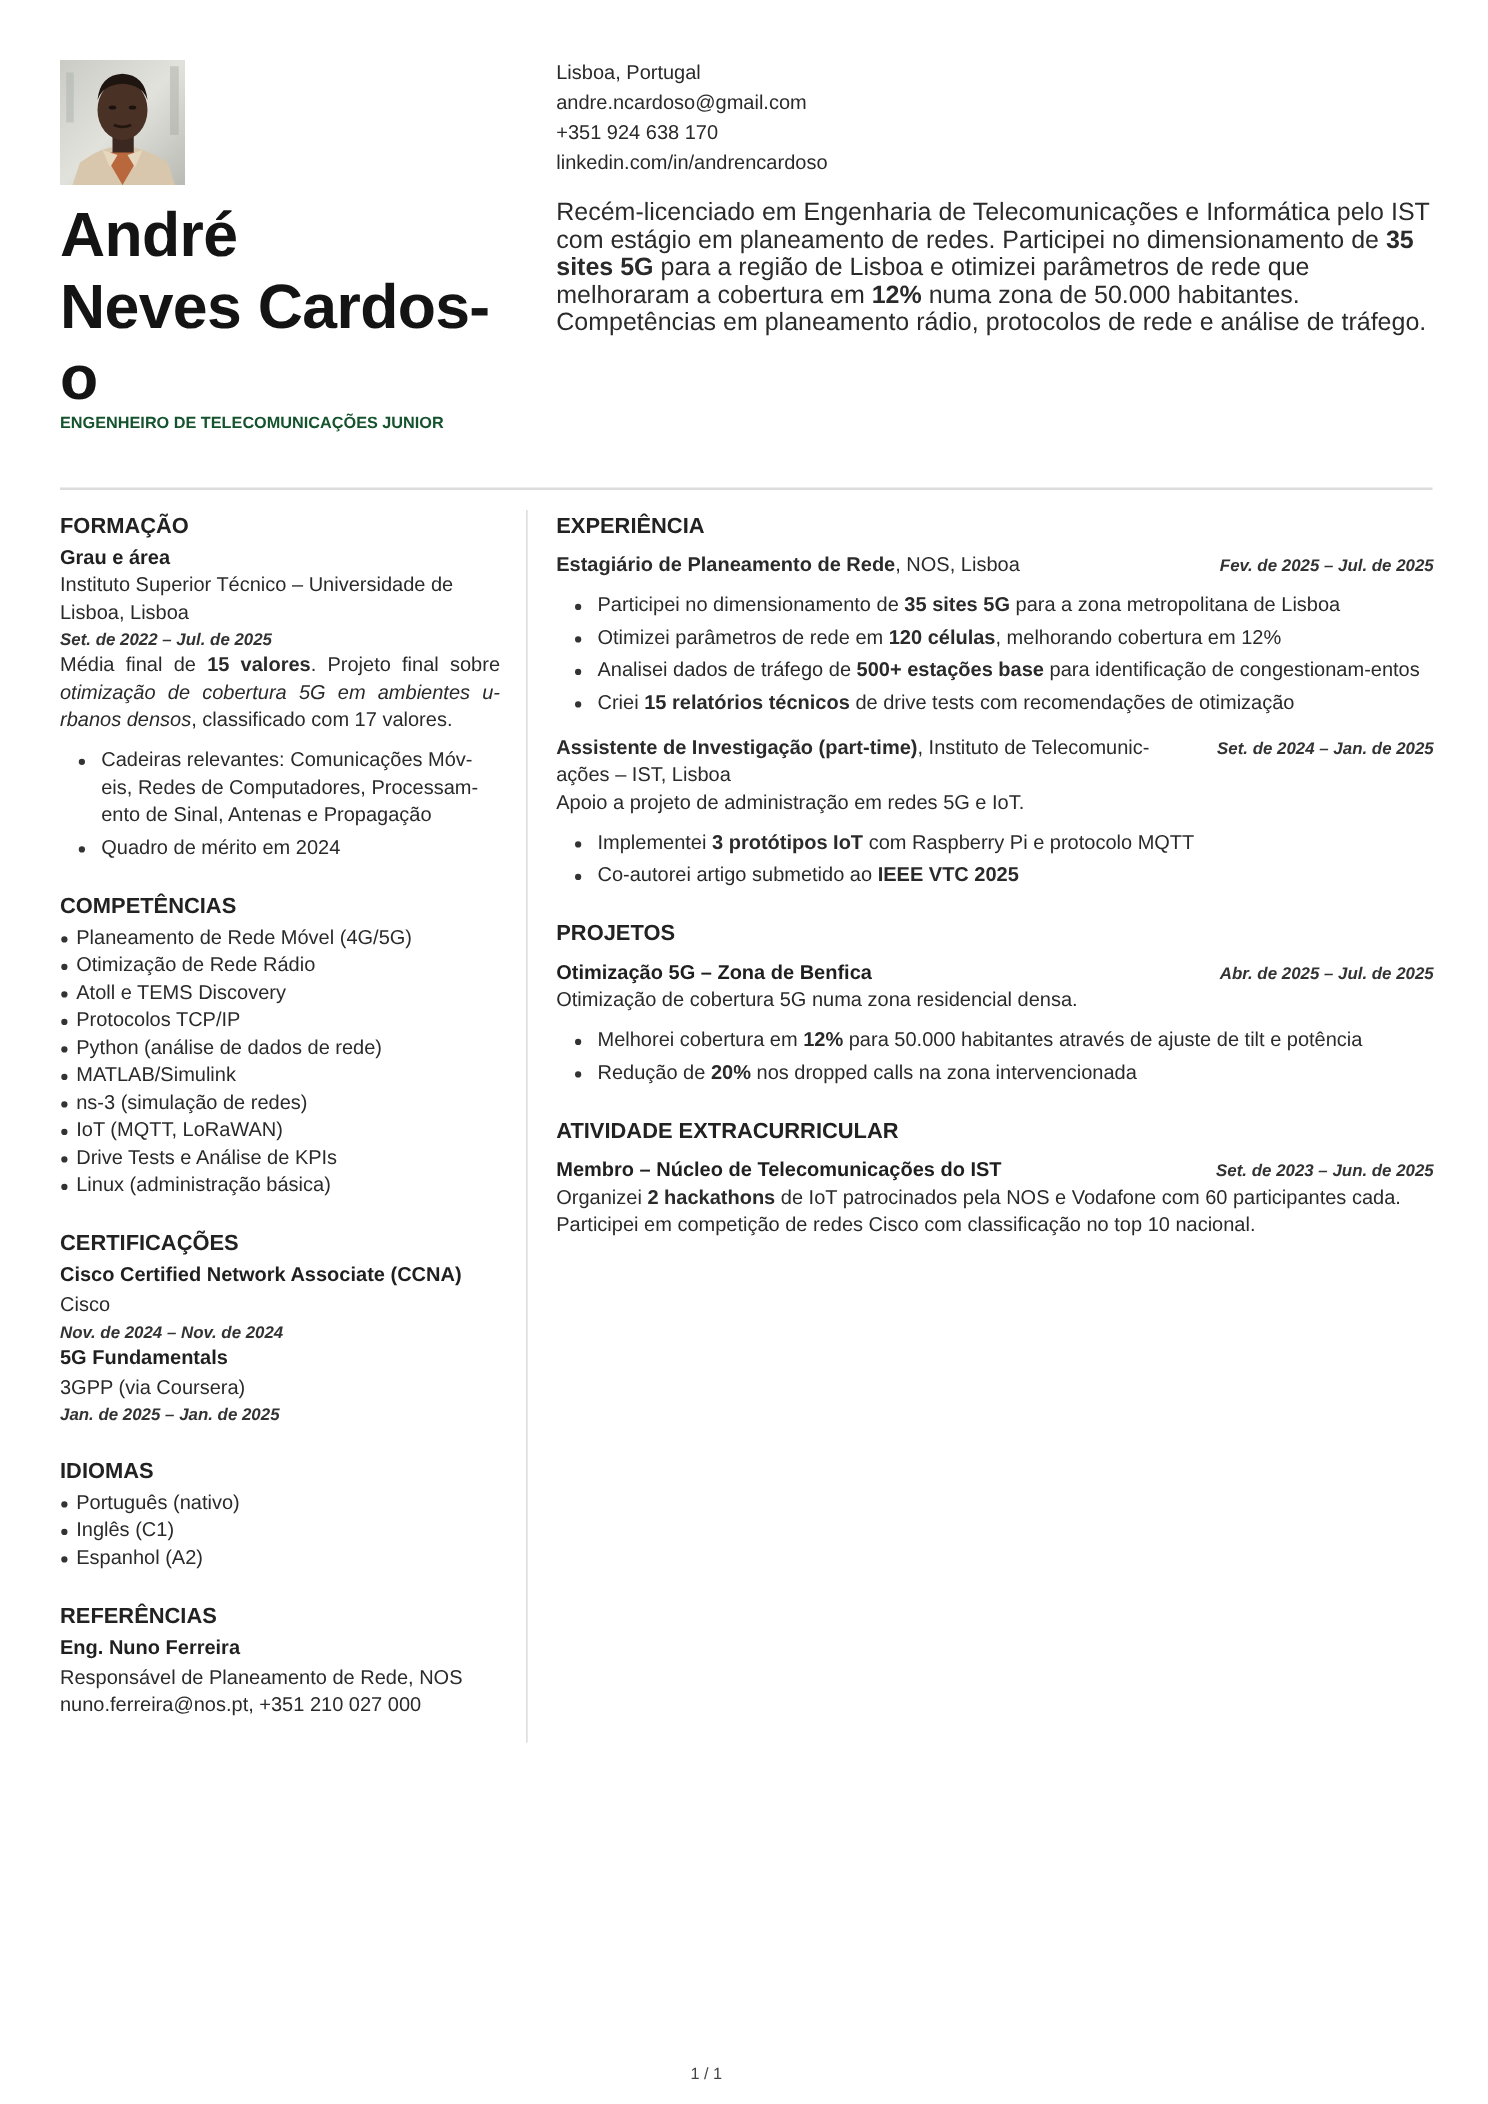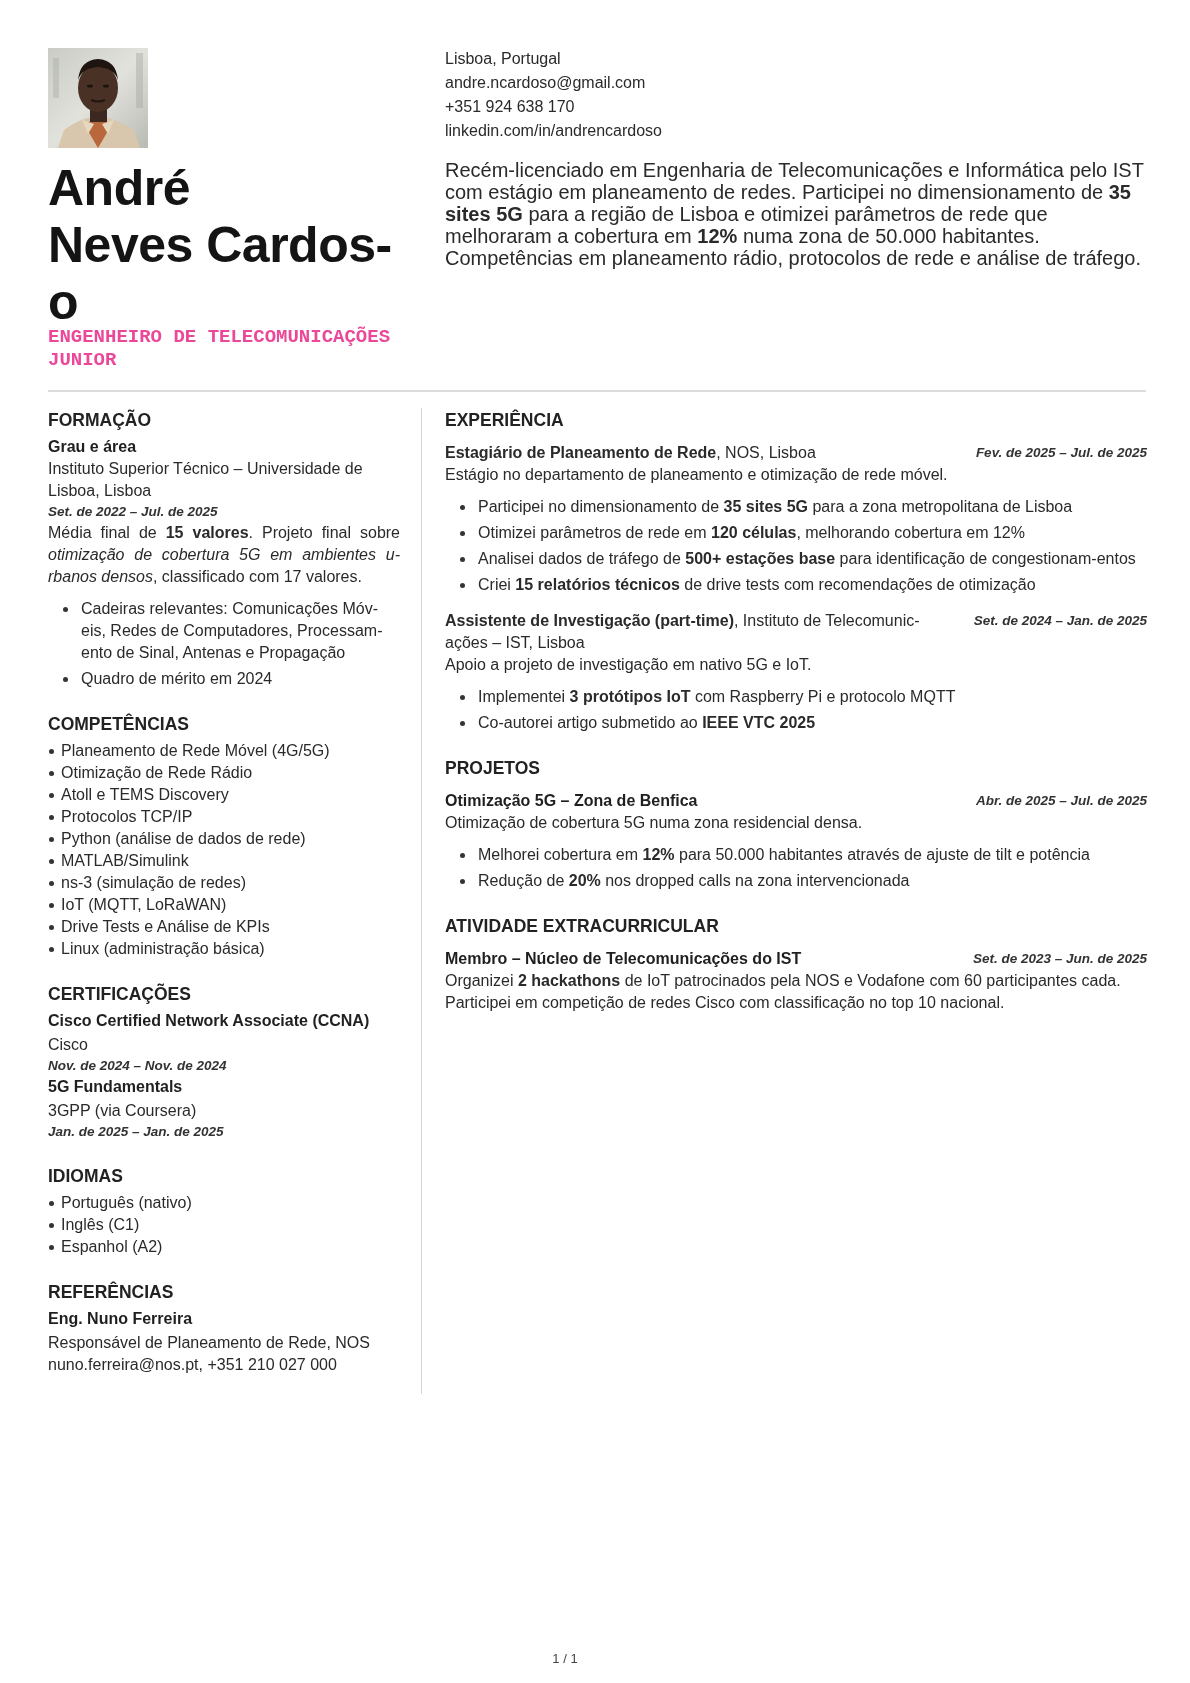--- a/index.html
+++ b/index.html
@@ -20,21 +20,21 @@
   }
   .photo svg { display: block; }
   .name {
     position: absolute; left: 48px; top: 160px; width: 360px;
     font-size: 50px; line-height: 57px; font-weight: 700; color: #141414;
     letter-spacing: -0.5px;
   }
   .name div { white-space: nowrap; }
   .role {
     position: absolute; left: 48px; top: 326px; width: 360px;
-    font-size: 19px; line-height: 23px; font-weight: 700; color: #ec4899; font-family: Liberation Mono, monospace;
+    font-size: 13px; line-height: 23px; font-weight: 700; color: #14532d;
   }
   .contact {
     position: absolute; left: 445px; top: 47px; width: 700px;
     font-size: 16px; line-height: 24px; color: #2a2a2a;
   }
   .contact div { white-space: nowrap; }
   .summary {
     position: absolute; left: 445px; top: 159px; width: 705px;
     font-size: 20px; line-height: 22px; color: #2a2a2a;
   }
@@ -208,35 +208,34 @@
   <div class="col-right">
 
     <div class="sec">
       <div class="sec-title" style="margin-bottom:10px;">EXPERIÊNCIA</div>
 
       <div class="entry">
         <div class="entry-head">
           <div class="left txt"><span class="bold">Estagiário de Planeamento de Rede</span><span>, NOS, Lisboa</span></div>
           <div class="date">Fev. de 2025 – Jul. de 2025</div>
         </div>
-        <div class="entry-sub">Estágio no departamento de planeamento e otimização de rede móvel.</div>
         <ul class="bul">
           <li><span>Participei no dimensionamento de </span><span class="bold">35 sites 5G</span><span> para a zona metropolitana de Lisboa</span></li>
           <li><span>Otimizei parâmetros de rede em </span><span class="bold">120 células</span><span>, melhorando cobertura em 12%</span></li>
           <li><span>Analisei dados de tráfego de </span><span class="bold">500+ estações base</span><span> para identificação de congestionam-entos</span></li>
           <li><span>Criei </span><span class="bold">15 relatórios técnicos</span><span> de drive tests com recomendações de otimização</span></li>
         </ul>
       </div>
 
       <div class="entry">
         <div class="entry-head">
           <div class="left txt"><span class="bold">Assistente de Investigação (part-time)</span><span>, Instituto de Telecomunic-ações – IST, Lisboa</span></div>
           <div class="date">Set. de 2024 – Jan. de 2025</div>
         </div>
-        <div class="entry-sub">Apoio a projeto de investigação em nativo 5G e IoT.</div>
+        <div class="entry-sub">Apoio a projeto de administração em redes 5G e IoT.</div>
         <ul class="bul">
           <li><span>Implementei </span><span class="bold">3 protótipos IoT</span><span> com Raspberry Pi e protocolo MQTT</span></li>
           <li><span>Co-autorei artigo submetido ao </span><span class="bold">IEEE VTC 2025</span><span></span></li>
         </ul>
       </div>
     </div>
 
     <div class="sec">
       <div class="sec-title" style="margin-bottom:10px;">PROJETOS</div>
       <div class="entry">

